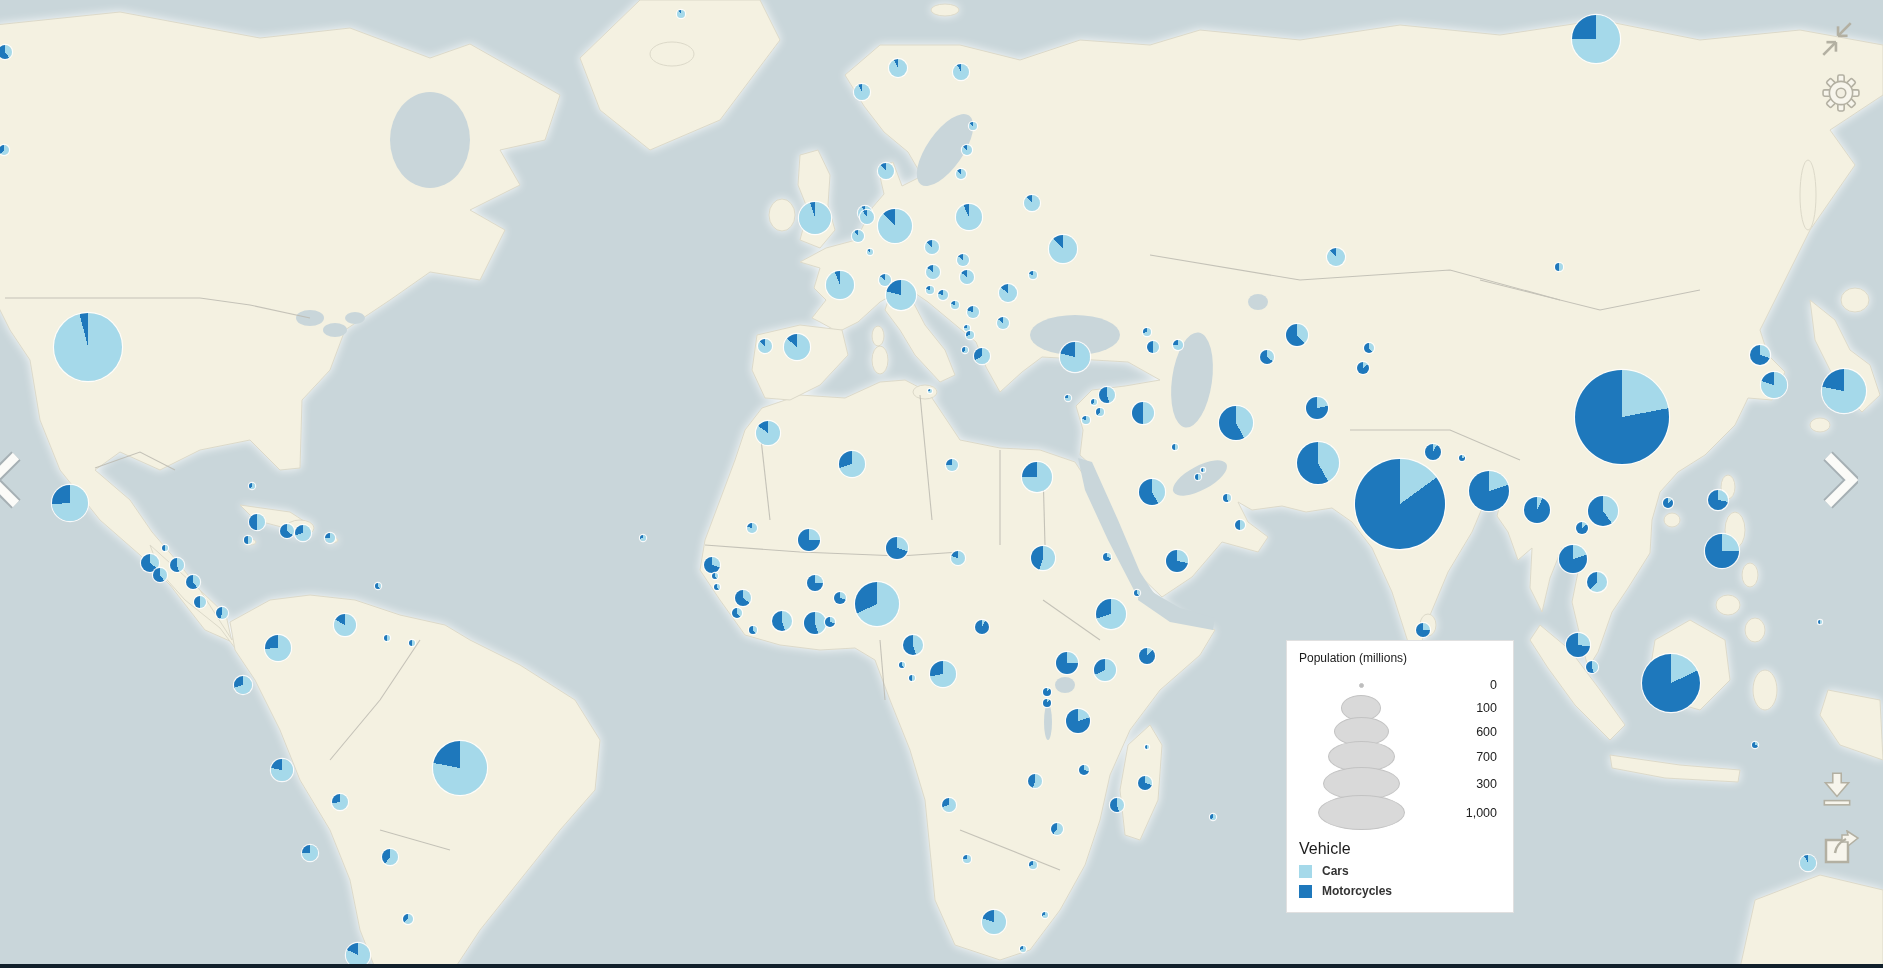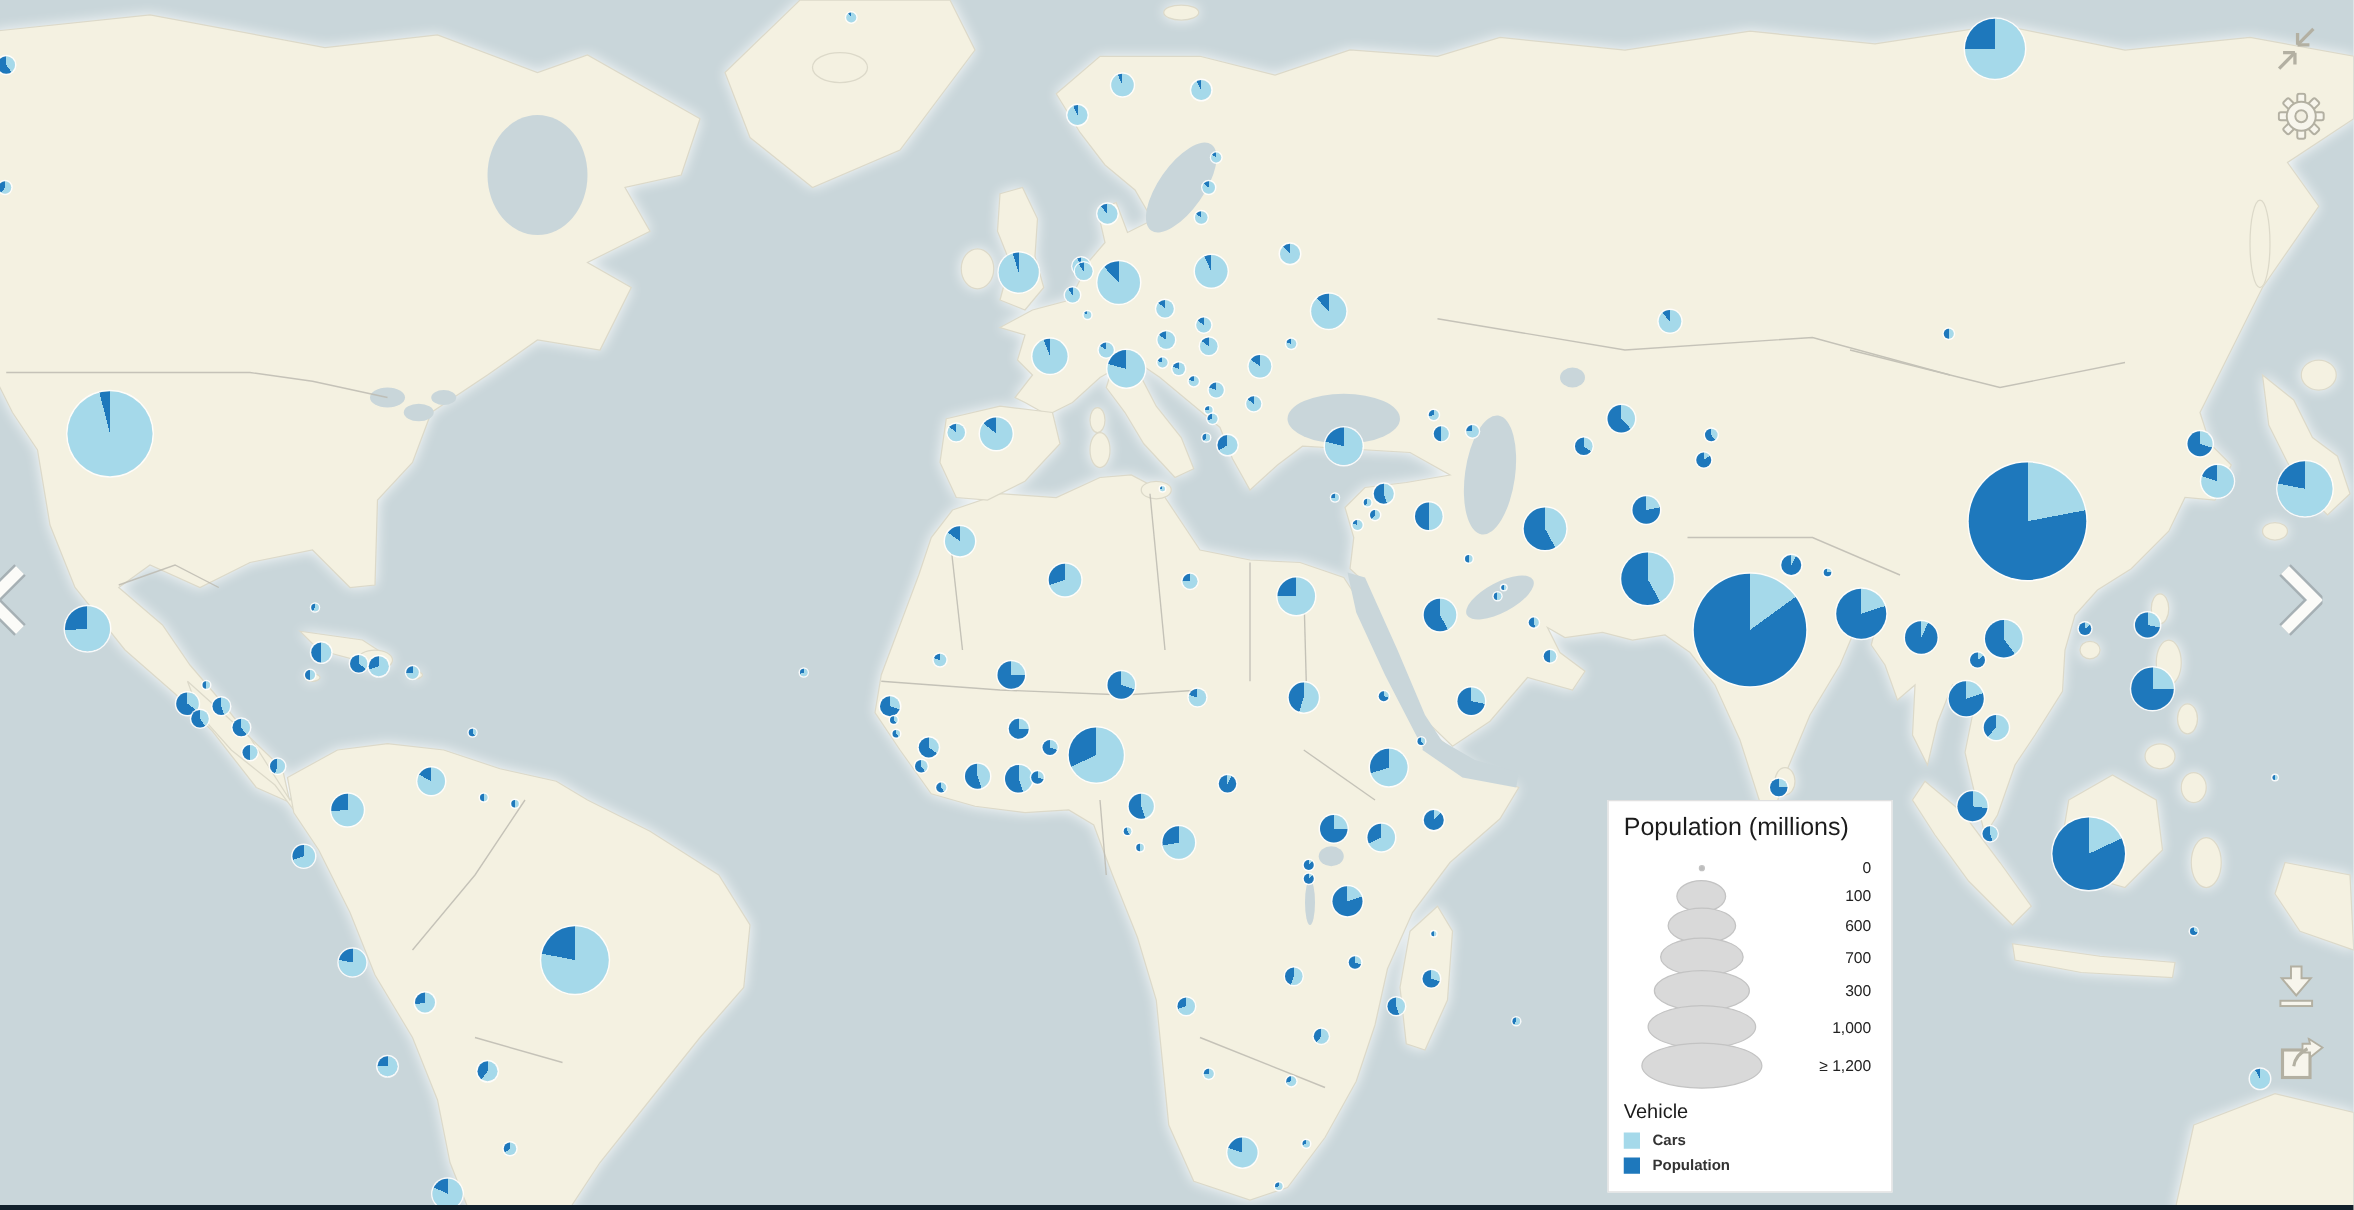--- a/index.html
+++ b/index.html
@@ -8,21 +8,21 @@
   #map{position:absolute;left:0;top:0;}
   .land{fill:#f4f1e1;stroke:#dcd9c9;stroke-width:1;}
   .landg{filter:drop-shadow(0 0 5px rgba(255,255,255,0.85));}
   .water{fill:#c9d6da;stroke:none;}
   .border{fill:none;stroke:#bcbab0;stroke-width:1.1;opacity:.85;}
   #pie-layer{position:absolute;left:0;top:0;width:100%;height:100%;}
   .pie{position:absolute;border-radius:50%;box-shadow:0 0 0 1.2px rgba(255,255,255,.85);}
   
   #legend{position:absolute;left:1286px;top:640px;width:208px;background:#ffffff;
     border:1px solid #e0e0e0;padding:8px 8px 10px 10px;box-sizing:content-box;}
-  .legend-title{font-size:20px;color:#1b1b1b;margin:2px 0 6px 2px;}
+  .legend-title{font-size:12px;color:#1b1b1b;margin:2px 0 6px 2px;}
   .size-row{display:flex;align-items:center;}
   .size-row + .size-row{margin-top:-5px;}
   .shape-col{width:128px;display:flex;justify-content:center;}
   .size-ellipse{background:#d9d9d9;border:1.5px solid #c3c3c3;border-radius:50%;box-sizing:border-box;}
   .size-ellipse.dot{border-width:1px;background:#bdbdbd;}
   .size-label{width:72px;text-align:right;font-size:12.5px;color:#222;padding:7px 2px 7px 0;}
   .vehicle-title{font-size:16px;color:#1b1b1b;margin:10px 0 6px 2px;}
   .vrow{display:flex;align-items:center;margin:6px 0 4px 2px;cursor:pointer;}
   .vswatch{width:13px;height:13px;margin-right:10px;flex:0 0 13px;}
   .vlabel{font-size:12px;font-weight:700;color:#333;}
@@ -326,36 +326,30 @@
             <div class="size-ellipse" style="width: 77px; height: 33px;"></div>
           </div>
           <div class="size-label">300</div>
         </div>
         <div class="size-row">
           <div class="shape-col">
             <div class="size-ellipse" style="width: 87px; height: 35px;"></div>
           </div>
           <div class="size-label">1,000</div>
         </div>
-        <div class="size-row">
-          <div class="shape-col">
-            <div class="size-ellipse" style="width: 97px; height: 37px;"></div>
-          </div>
-          <div class="size-label">≥ 1,200</div>
-        </div>
       </div>
     <div class="vehicle-title">Vehicle</div>
     <div id="vehicle-rows">
         <div class="vrow">
           <span class="vswatch" style="background: rgb(165, 217, 234);"></span>
           <span class="vlabel">Cars</span>
         </div>
         <div class="vrow">
           <span class="vswatch" style="background: rgb(30, 120, 188);"></span>
-          <span class="vlabel">Population</span>
+          <span class="vlabel">Motorcycles</span>
         </div>
       </div>
   </div>
 
   <svg class="ctl" style="left:-14px;top:450px" width="36" height="60" viewBox="0 0 36 60">
     <path d="M30 6 L6 30 L30 54" fill="none" stroke="#a6b0b4" stroke-width="13"></path>
     <path d="M30 6 L6 30 L30 54" fill="none" stroke="#fbfbf8" stroke-width="9"></path>
   </svg>
   <svg class="ctl" style="left:1822px;top:450px" width="36" height="60" viewBox="0 0 36 60">
     <path d="M6 6 L30 30 L6 54" fill="none" stroke="#a6b0b4" stroke-width="13"></path>

